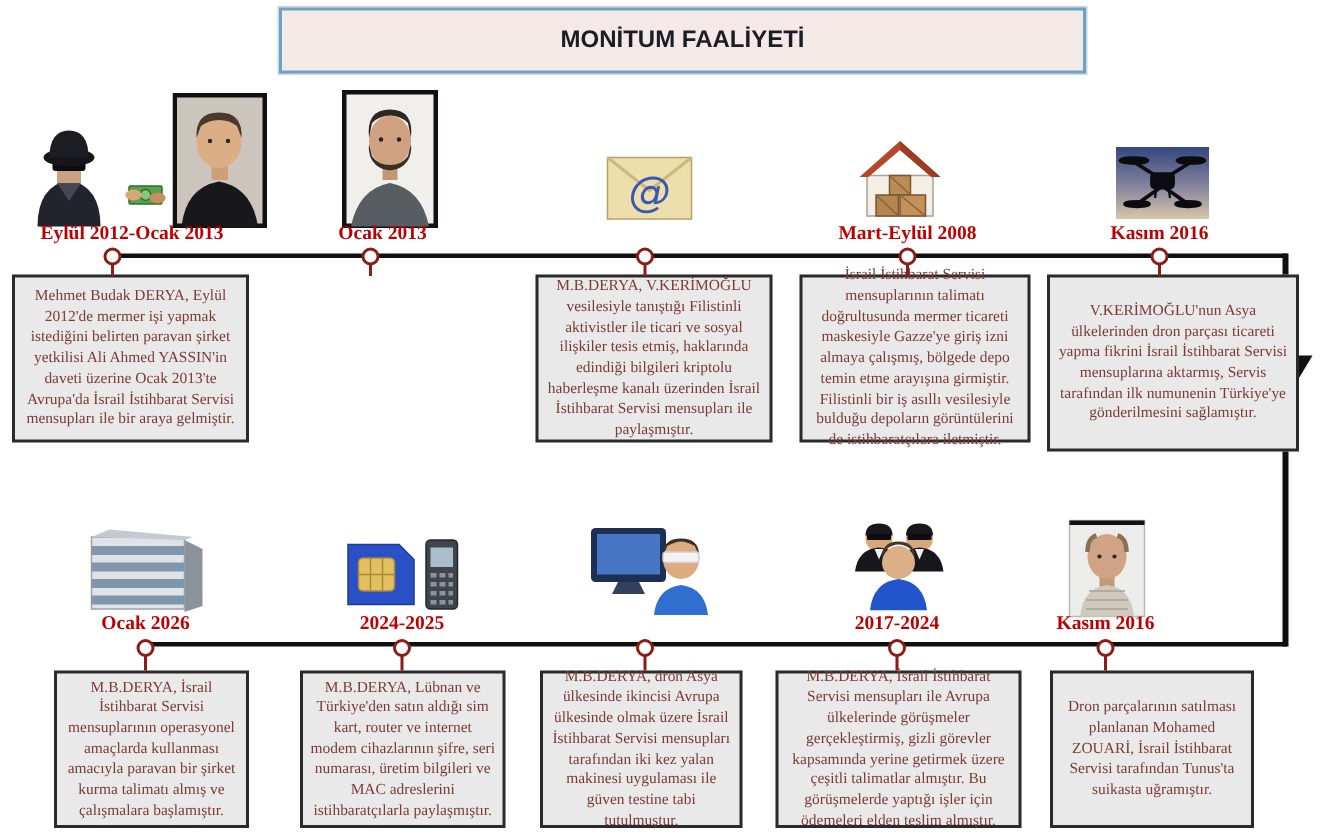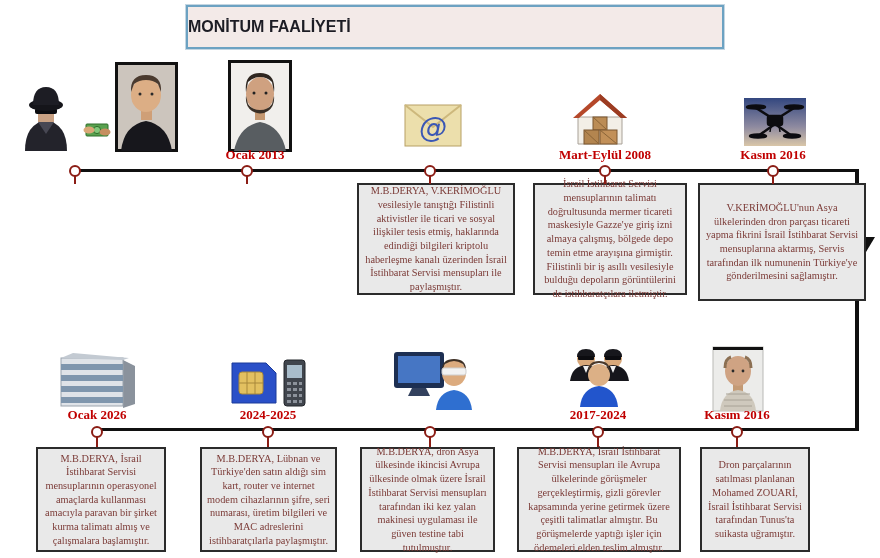--- a/index.html
+++ b/index.html
@@ -1,21 +1,21 @@
 <!DOCTYPE html>
 <html><head>
 <meta charset="utf-8">
 <style>
   html,body{margin:0;padding:0;background:#fff;}
   .canvas{position:relative;width:880px;height:558px;background:#ffffff;overflow:hidden;
           font-family:"Liberation Serif",serif;}
   
   .title-box{position:absolute;left:186px;top:5px;width:534px;height:40px;
              background:#f3eae8;border:2px solid #c2410c;border-color:#6ca2c2;
-             box-shadow:0 0 0 1px #c4d6e2;display:flex;align-items:center;}
+             box-shadow:0 0 0 1px #c4d6e2;display:flex;align-items:center;justify-content:center;}
   .title-box span{font-family:"Liberation Sans",sans-serif;font-weight:bold;font-size:16px;color:#1c1c24;}
   
   .tline{position:absolute;background:#101010;}
   .arrow-down{position:absolute;width:0;height:0;border-left:18px solid transparent;
               border-right:18px solid transparent;border-top:30px solid #101010;}
   
   .node{position:absolute;width:8px;height:8px;background:#fff;border:2px solid #8b1d15;
         border-radius:50%;z-index:3;}
   .stem{position:absolute;width:2px;background:#8b1d15;z-index:2;}
   
@@ -176,22 +176,26 @@
       <circle cx="31" cy="25" r="1.4" fill="#2a2a2a"></circle>
     <path d="M8 65 Q10 46 26 44 Q42 46 44 65 Z" fill="#cfc9bd"></path>
     <path d="M12 54 L40 54 M14 48 L38 48 M12 60 L40 60" stroke="#a8a296" fill="none"></path>
   </svg>
 
   <div class="tline" style="left:75px;top:169px;width:783px;height:3px"></div>
   <div class="tline" style="left:855px;top:169px;width:4px;height:262px"></div>
   <div class="arrow-down" style="left:839px;top:237px"></div>
   <div class="tline" style="left:97px;top:428px;width:761px;height:3px"></div>
 
+  <div class="date" style="left:3px;top:147px;width:170px">Eylül 2012-Ocak 2013</div>
   <div class="node" style="left:69px;top:165px"></div>
   <div class="stem" style="left:74px;top:176px;height:8px"></div>
+  <div class="ebox" style="left:8px;top:183px;width:158px;height:112px">
+    <p>Mehmet Budak DERYA, Eylül 2012'de mermer işi yapmak istediğini belirten paravan şirket yetkilisi Ali Ahmed YASSIN'in daveti üzerine Ocak 2013'te Avrupa'da İsrail İstihbarat Servisi mensupları ile bir araya gelmiştir.</p>
+  </div>
 
   <div class="date" style="left:170px;top:147px;width:170px">Ocak 2013</div>
   <div class="node" style="left:241px;top:165px"></div>
   <div class="stem" style="left:246px;top:176px;height:8px"></div>
 
   <div class="node" style="left:424px;top:165px"></div>
   <div class="stem" style="left:429px;top:176px;height:8px"></div>
   <div class="ebox" style="left:357px;top:183px;width:158px;height:112px">
     <p>M.B.DERYA, V.KERİMOĞLU vesilesiyle tanıştığı Filistinli aktivistler ile ticari ve sosyal ilişkiler tesis etmiş, haklarında edindiği bilgileri kriptolu haberleşme kanalı üzerinden İsrail İstihbarat Servisi mensupları ile paylaşmıştır.</p>
   </div>
@@ -233,17 +237,17 @@
   <div class="date" style="left:513px;top:407px;width:170px">2017-2024</div>
   <div class="node" style="left:592px;top:426px"></div>
   <div class="stem" style="left:597px;top:437px;height:10px"></div>
   <div class="ebox" style="left:517px;top:447px;width:164px;height:105px">
     <p>M.B.DERYA, İsrail İstihbarat Servisi mensupları ile Avrupa ülkelerinde görüşmeler gerçekleştirmiş, gizli görevler kapsamında yerine getirmek üzere çeşitli talimatlar almıştır. Bu görüşmelerde yaptığı işler için ödemeleri elden teslim almıştır.</p>
   </div>
 
   <div class="date" style="left:652px;top:407px;width:170px">Kasım 2016</div>
   <div class="node" style="left:731px;top:426px"></div>
   <div class="stem" style="left:736px;top:437px;height:10px"></div>
-  <div class="ebox" style="left:700px;top:447px;width:110px;height:105px">
+  <div class="ebox" style="left:700px;top:447px;width:136px;height:105px">
     <p>Dron parçalarının satılması planlanan Mohamed ZOUARİ, İsrail İstihbarat Servisi tarafından Tunus'ta suikasta uğramıştır.</p>
   </div>
 
 </div>
 
 </body></html>

